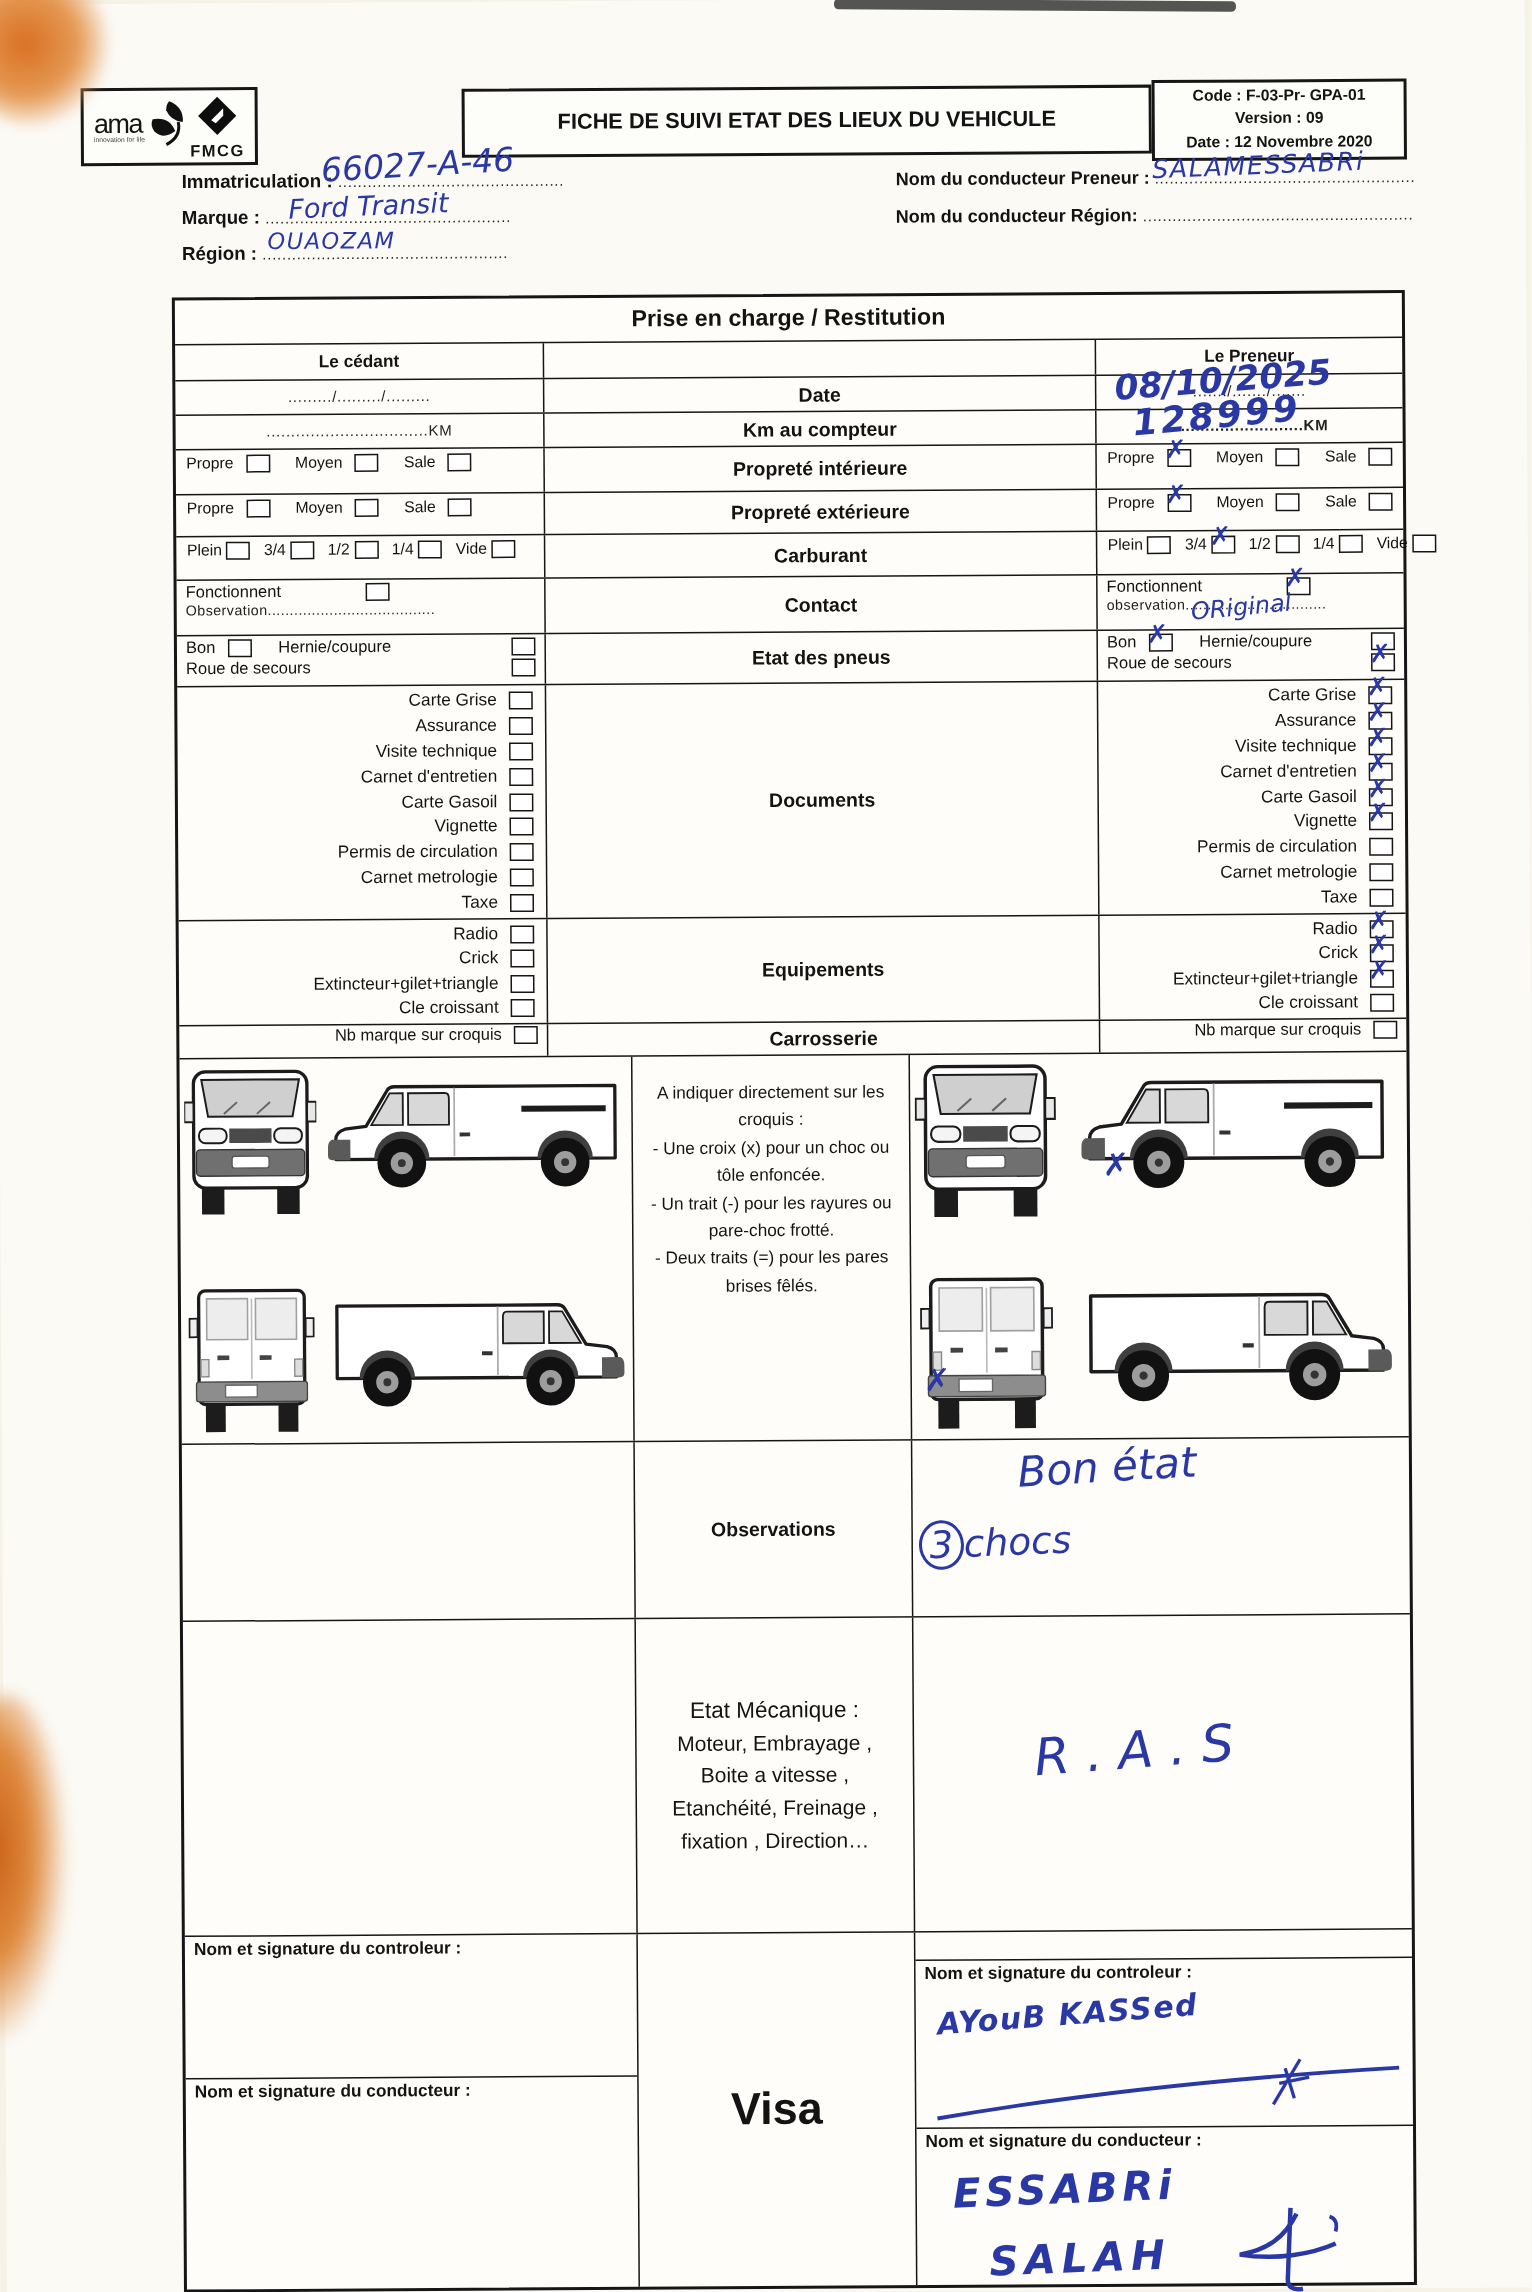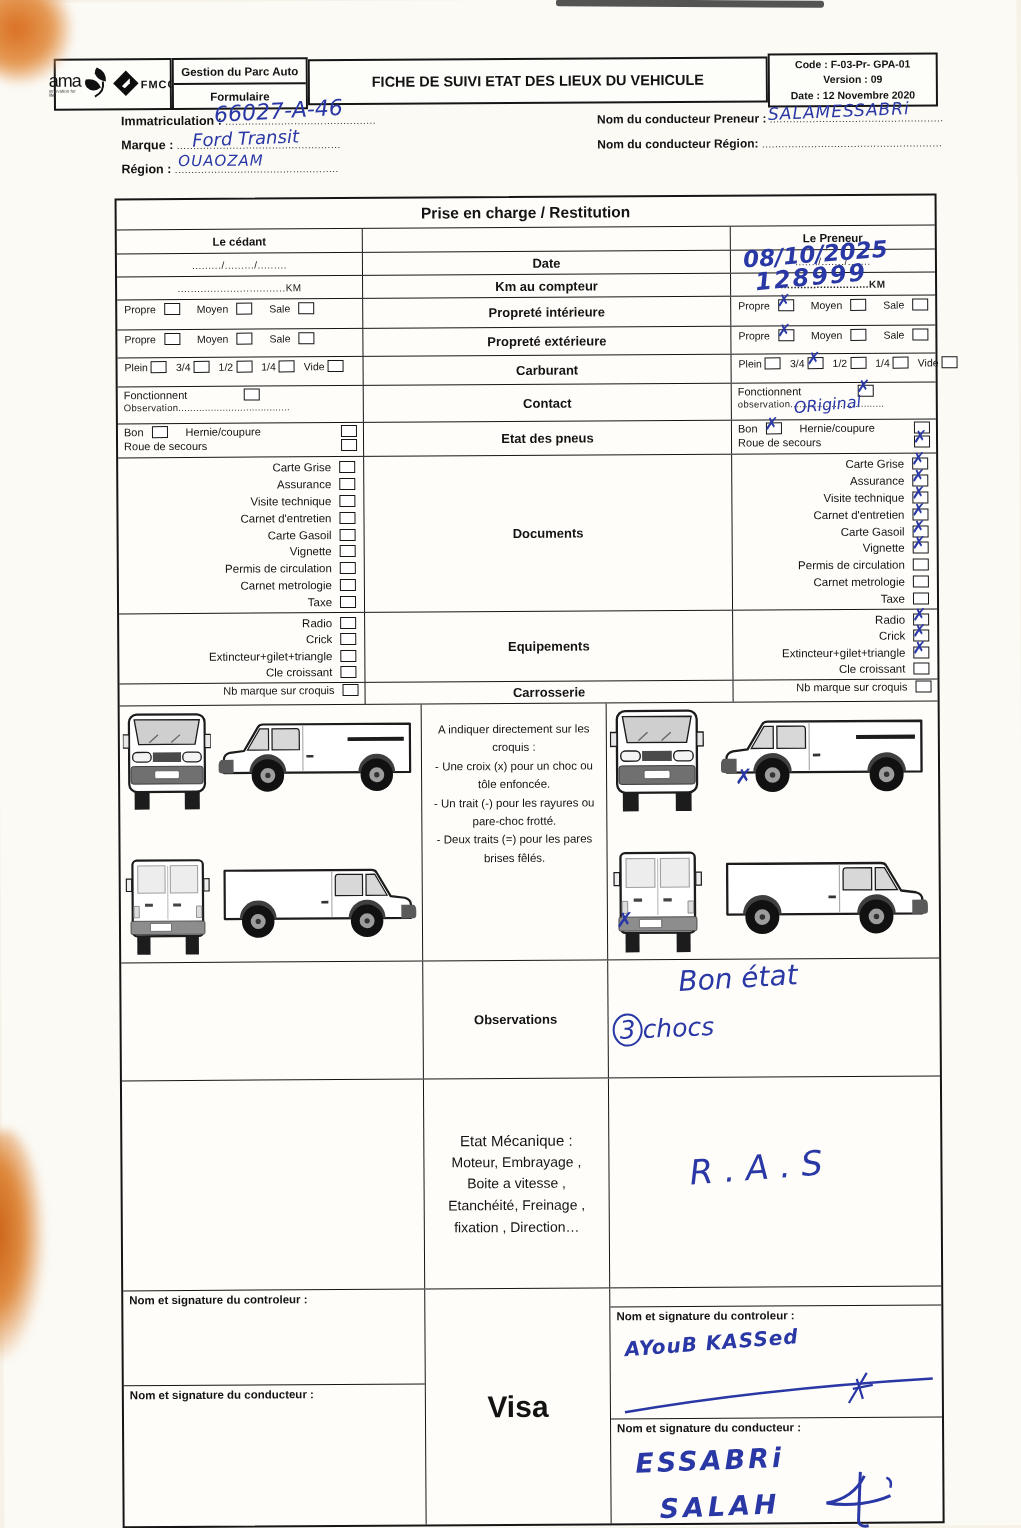--- a/index.html
+++ b/index.html
@@ -15,21 +15,21 @@
     filter:blur(5px);z-index:5}
   .topbar{position:absolute;left:556px;top:0;width:268px;height:7px;background:#3c3c3c;border-radius:3px;transform:rotate(.35deg);opacity:.88;z-index:5}
   
   .hw{font-family:"DejaVu Sans",sans-serif;font-style:italic;color:#2a38a6;position:absolute;white-space:nowrap;z-index:3;pointer-events:none}
   
   .box{position:absolute;border:2.2px solid #161616;background:#fdfdfa}
   .logoBox{left:58px;top:56px;width:118px;height:52px;display:flex;align-items:center;justify-content:center;gap:2px;padding:2px}
   .amaWrap{display:flex;flex-direction:column;line-height:1}
   .amaTxt{font-weight:normal;font-size:18px;letter-spacing:-1px}
   .amaSub{font-size:4.5px;color:#444}
-  .fmcgWrap{display:flex;align-items:center;line-height:1}
+  .fmcgWrap{display:flex;flex-direction:column;align-items:center;line-height:1}
   .fmcgTxt{font-weight:bold;font-size:11px;letter-spacing:1px}
   .deptBox{left:176px;top:56px;width:136px;height:52px;display:flex;flex-direction:column}
   .deptCell{flex:1;display:flex;align-items:center;justify-content:center;font-weight:bold;font-size:11.5px}
   .deptCell:first-child{border-bottom:2px solid #161616}
   .titleBox{left:312px;top:58px;width:460px;height:46px;display:flex;align-items:center;justify-content:center;font-weight:bold;font-size:14.5px;text-align:center}
   .codeBox{left:772px;top:55px;width:170px;height:54px;display:flex;flex-direction:column;align-items:center;justify-content:center;font-weight:bold;font-size:10.5px;line-height:1.45;text-align:center}
   
   .inf{position:absolute;font-weight:bold;font-size:12.5px;white-space:nowrap}
   .dots{font-weight:normal;font-size:10px;letter-spacing:.5px;color:#222}
   
@@ -152,24 +152,20 @@
       <span>
         <svg width="30" height="30" viewBox="0 0 30 30">
           <rect x="6" y="6" width="18" height="18" transform="rotate(45 15 15)" fill="#0d0d0d"></rect>
           <path d="M11,18 L19,10 L19,15 L14,20 Z" fill="#fff"></path>
         </svg>
       </span>
       <span class="fmcgTxt">FMCG</span>
     </div>
   </div>
 
-  <div class="box deptBox">
-    <div class="deptCell">Gestion du Parc Auto</div>
-    <div class="deptCell">Formulaire</div>
-  </div>
 
   <div class="box titleBox">FICHE DE SUIVI ETAT DES LIEUX DU VEHICULE</div>
 
   <div class="box codeBox">
     <span>Code : F-03-Pr- GPA-01</span>
     <span>Version : 09</span>
     <span>Date : 12 Novembre 2020</span>
   </div>
 
   <div class="inf" style="left:125px;top:112px">

